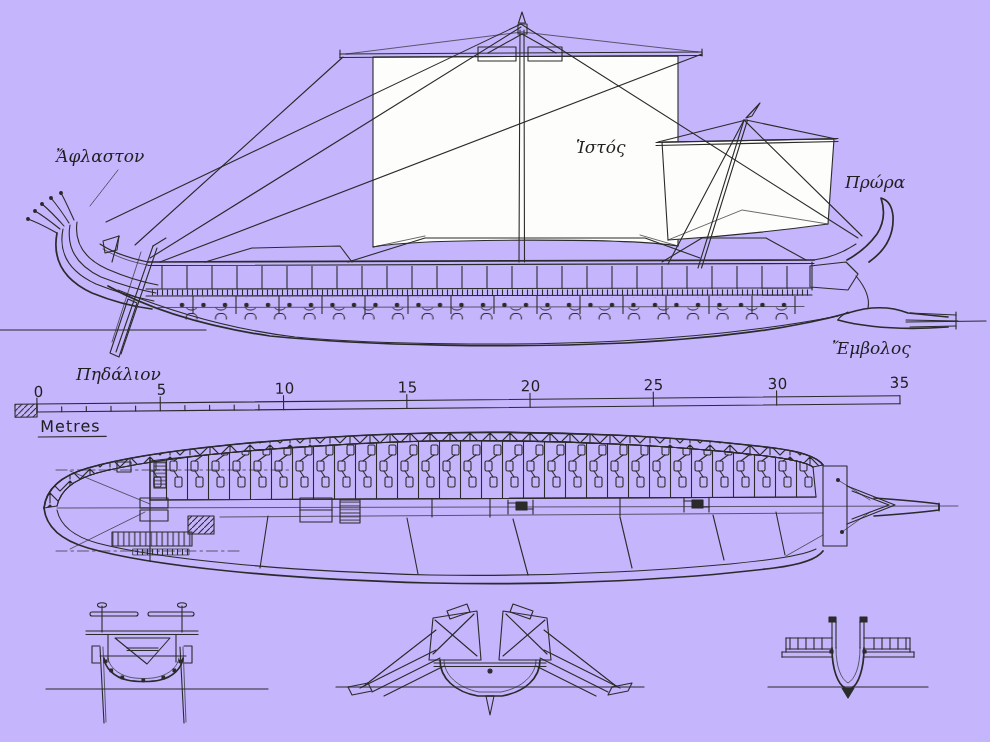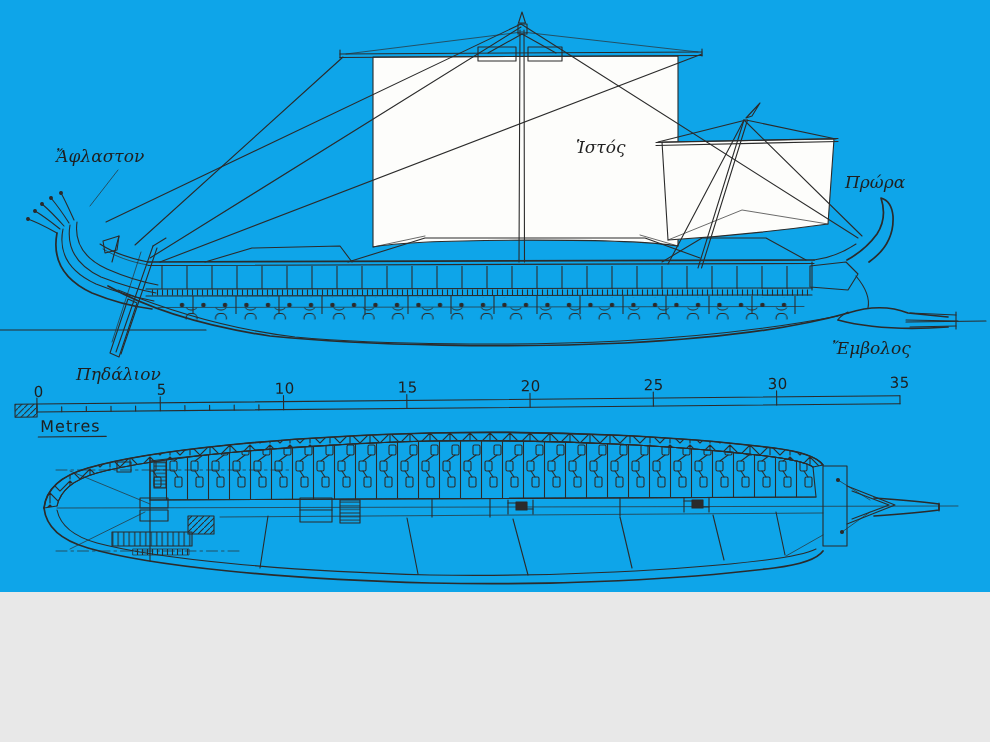--- a/index.html
+++ b/index.html
@@ -1,16 +1,16 @@
 <!DOCTYPE html>
 <html><head>
 <meta charset="utf-8">
 <style>
   html,body{margin:0;padding:0;background:#e8e8e8;}
-  .page{position:relative;width:990px;height:592px;background:#0ea5e9;overflow:hidden;
+  .page{position:relative;width:990px;height:742px;background:#c4b5fd;overflow:hidden;
         font-family:"DejaVu Serif",serif;}
   svg{display:block}
   
   #art *{stroke:#2b2b2b;fill:none;stroke-width:1.1;stroke-linecap:round;stroke-linejoin:round;}
   #art .thick{stroke-width:1.7}
   #art .thin{stroke-width:.7}
   #art .dd{stroke-dasharray:11 4 2.5 4}
   #art text{stroke:none;fill:#1f1f1f;}
   .greek{font-family:"DejaVu Serif",serif;font-style:italic;font-size:17px;}
   .hand{font-family:"DejaVu Sans",sans-serif;font-size:15px;letter-spacing:.5px;fill:#2e2e2e;}

